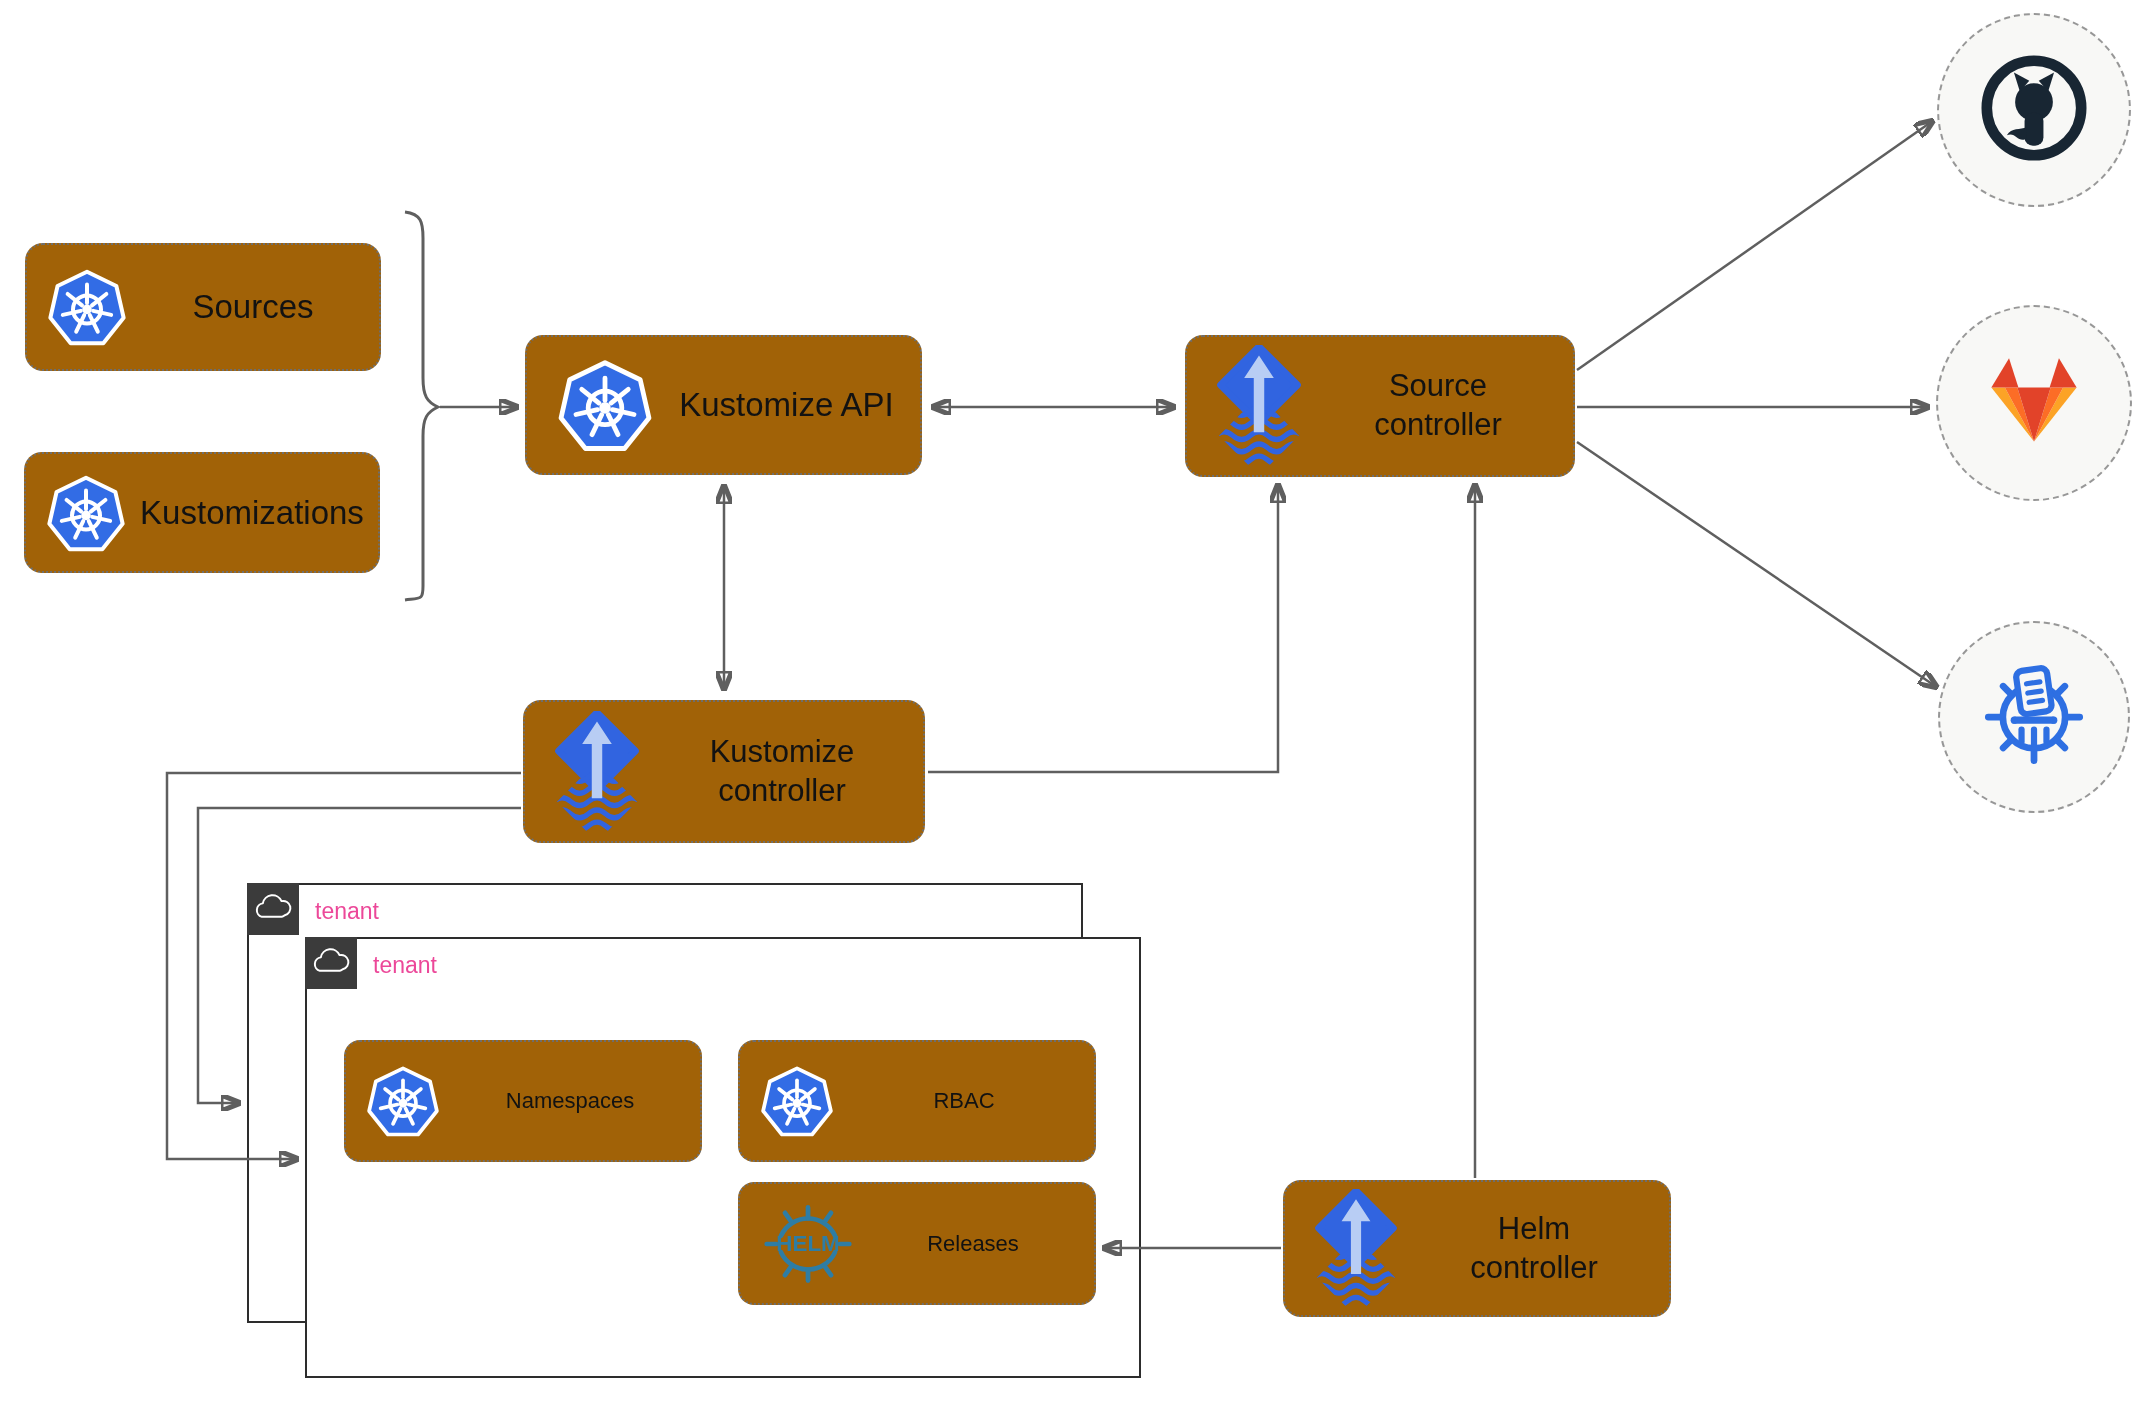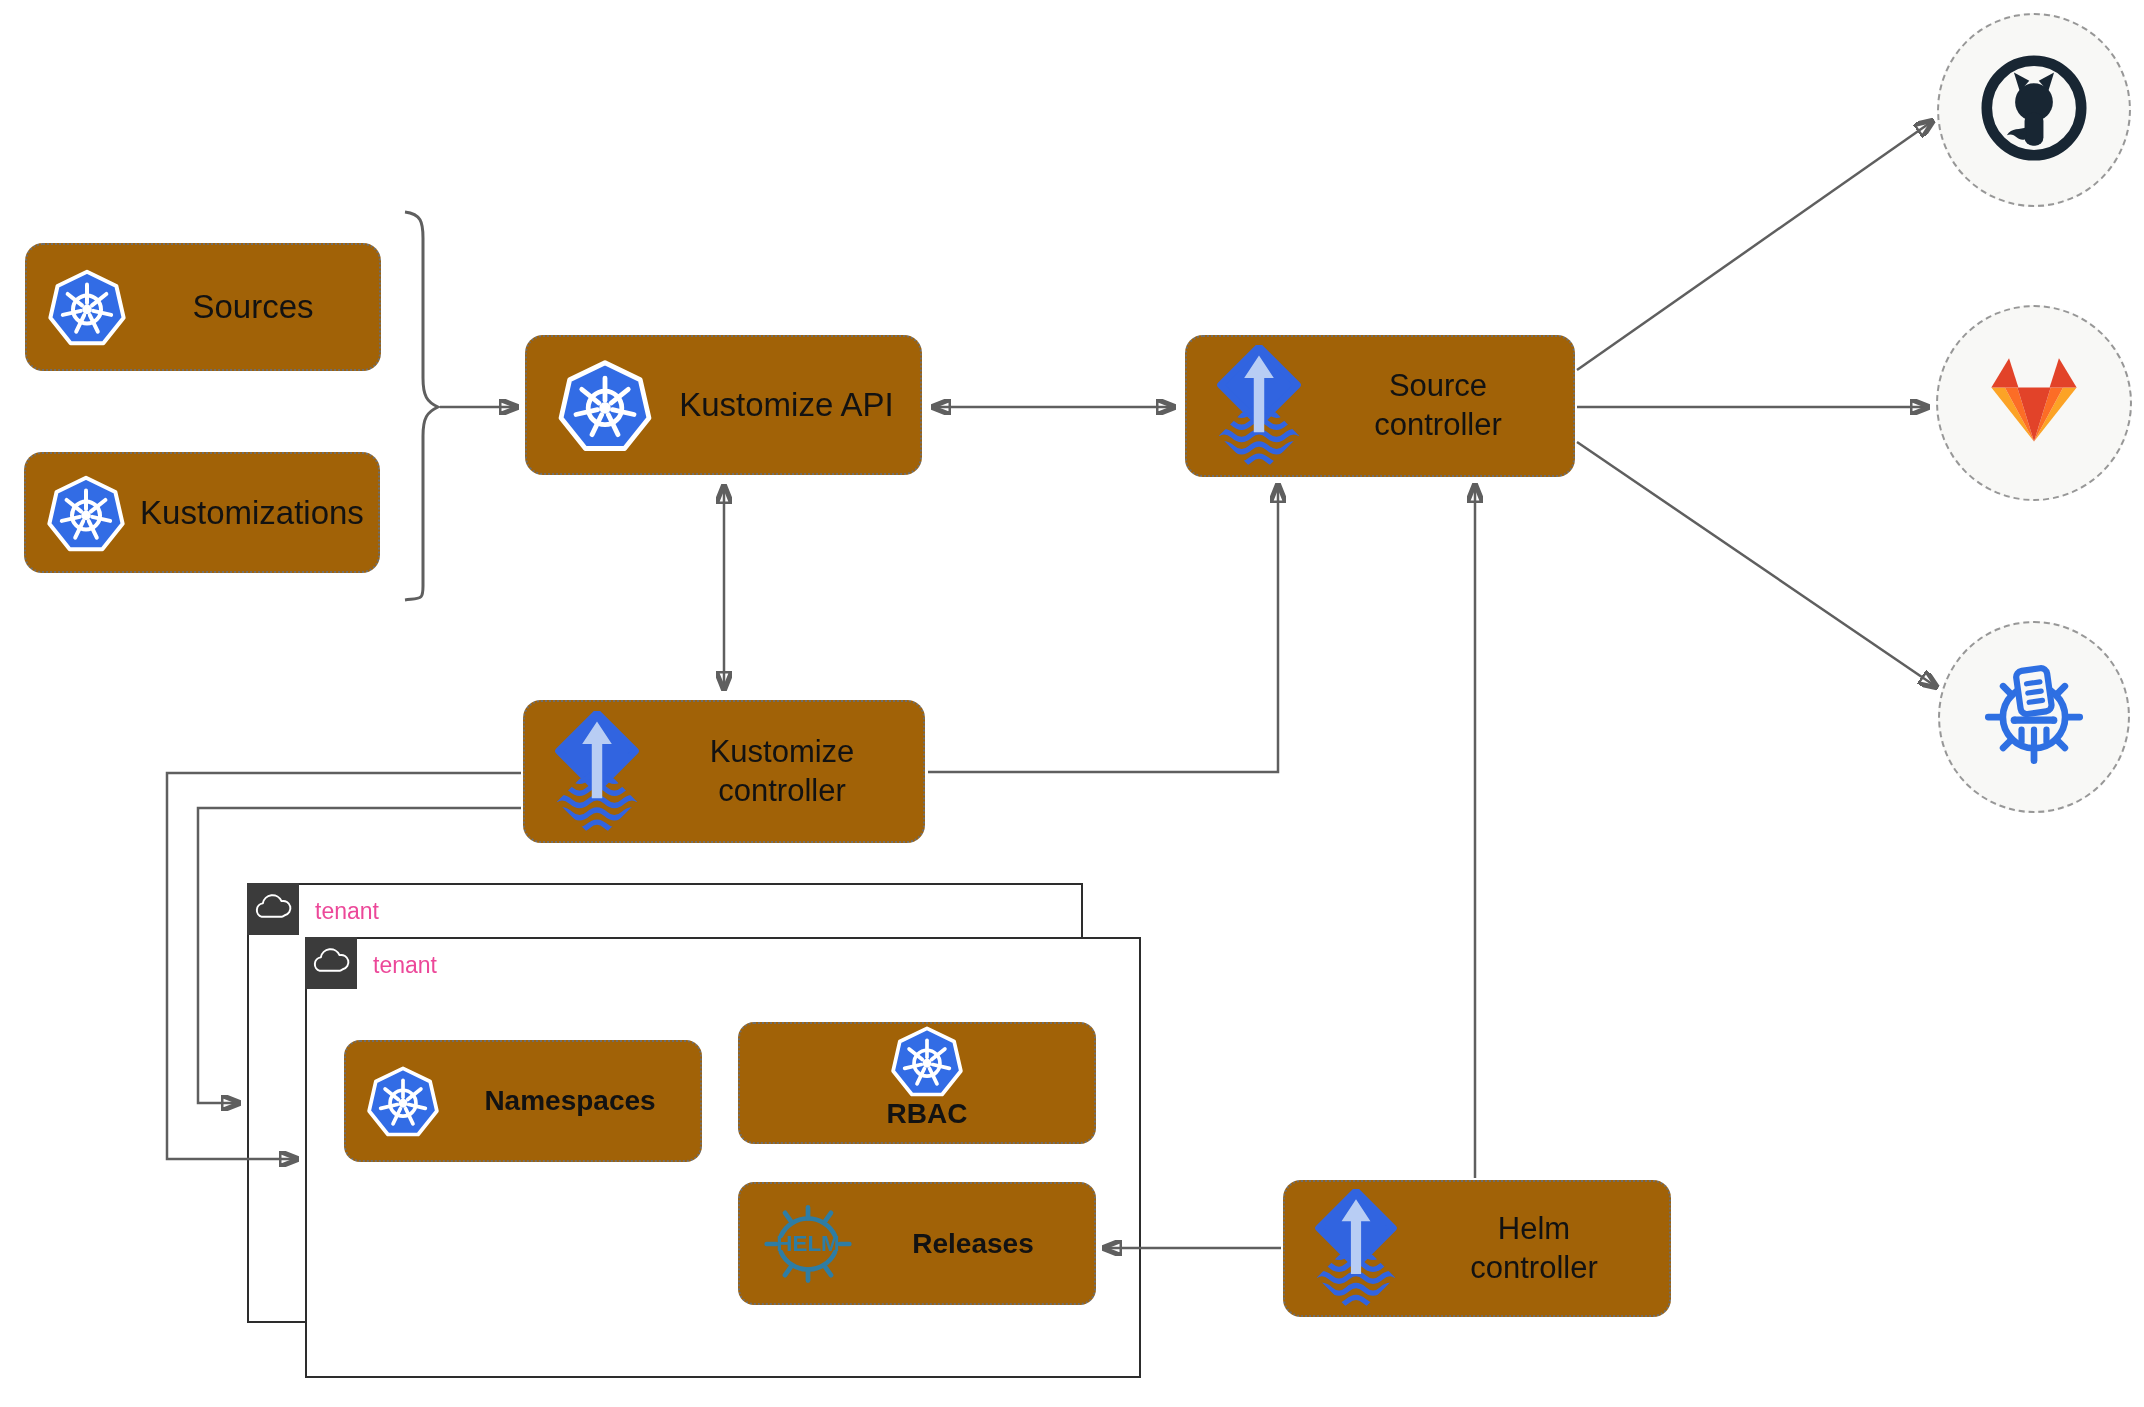--- a/index.html
+++ b/index.html
@@ -7,21 +7,21 @@
   body{font-family:"Liberation Sans","DejaVu Sans",sans-serif;}
   .canvas{position:relative;width:2144px;height:1407px;background:#ffffff;overflow:hidden;}
 
   
   .node{position:absolute;background:#a16207;border:2.5px dotted #6e6e6e;border-radius:18px;
         display:flex;align-items:center;box-sizing:border-box;}
   .node .icon{flex:0 0 auto;display:flex;align-items:center;justify-content:center;}
   .node .lbl{flex:1;text-align:center;color:#121212;}
   .lbl-big{font-size:33px;}
   .lbl-med{font-size:31px;line-height:1.25;}
-  .lbl-res{font-size:28px;font-weight:bold;}
+  .lbl-res{font-size:22px;}
 
   
   .tenant{position:absolute;background:#ffffff;border:2px solid #2d2d2d;box-sizing:border-box;}
   .tenant-head{position:absolute;top:-2px;left:-2px;width:52px;height:52px;background:#3b3b3b;
                display:flex;align-items:center;justify-content:center;}
   .tenant-lbl{position:absolute;left:66px;top:13px;font-size:23px;color:#ec4899;}
 
   
   .circle{position:absolute;border:2.5px dashed #979797;border-radius:50%;background:#f8f8f6;
           display:flex;align-items:center;justify-content:center;box-sizing:border-box;}
@@ -200,21 +200,21 @@
 
     <div class="node" style="left:37px;top:101px;width:358px;height:122px;padding-left:20px;border-radius:16px;">
       <span class="icon">
         <svg width="74" height="74">
             <use href="#sym-k8s"></use>
           </svg>
         </span>
       <span class="lbl lbl-res">Namespaces</span>
     </div>
 
-    <div class="node" style="left:431px;top:83px;width:358px;height:122px;padding-left:20px;border-radius:16px;flex-direction:column;">
+    <div class="node" style="left:431px;top:101px;width:358px;height:122px;padding-left:20px;border-radius:16px;">
       <span class="icon">
         <svg width="74" height="74">
             <use href="#sym-k8s"></use>
           </svg>
         </span>
       <span class="lbl lbl-res">RBAC</span>
     </div>
 
 
     <div class="node" style="left:431px;top:243px;width:358px;height:123px;padding-left:24px;border-radius:16px;">

